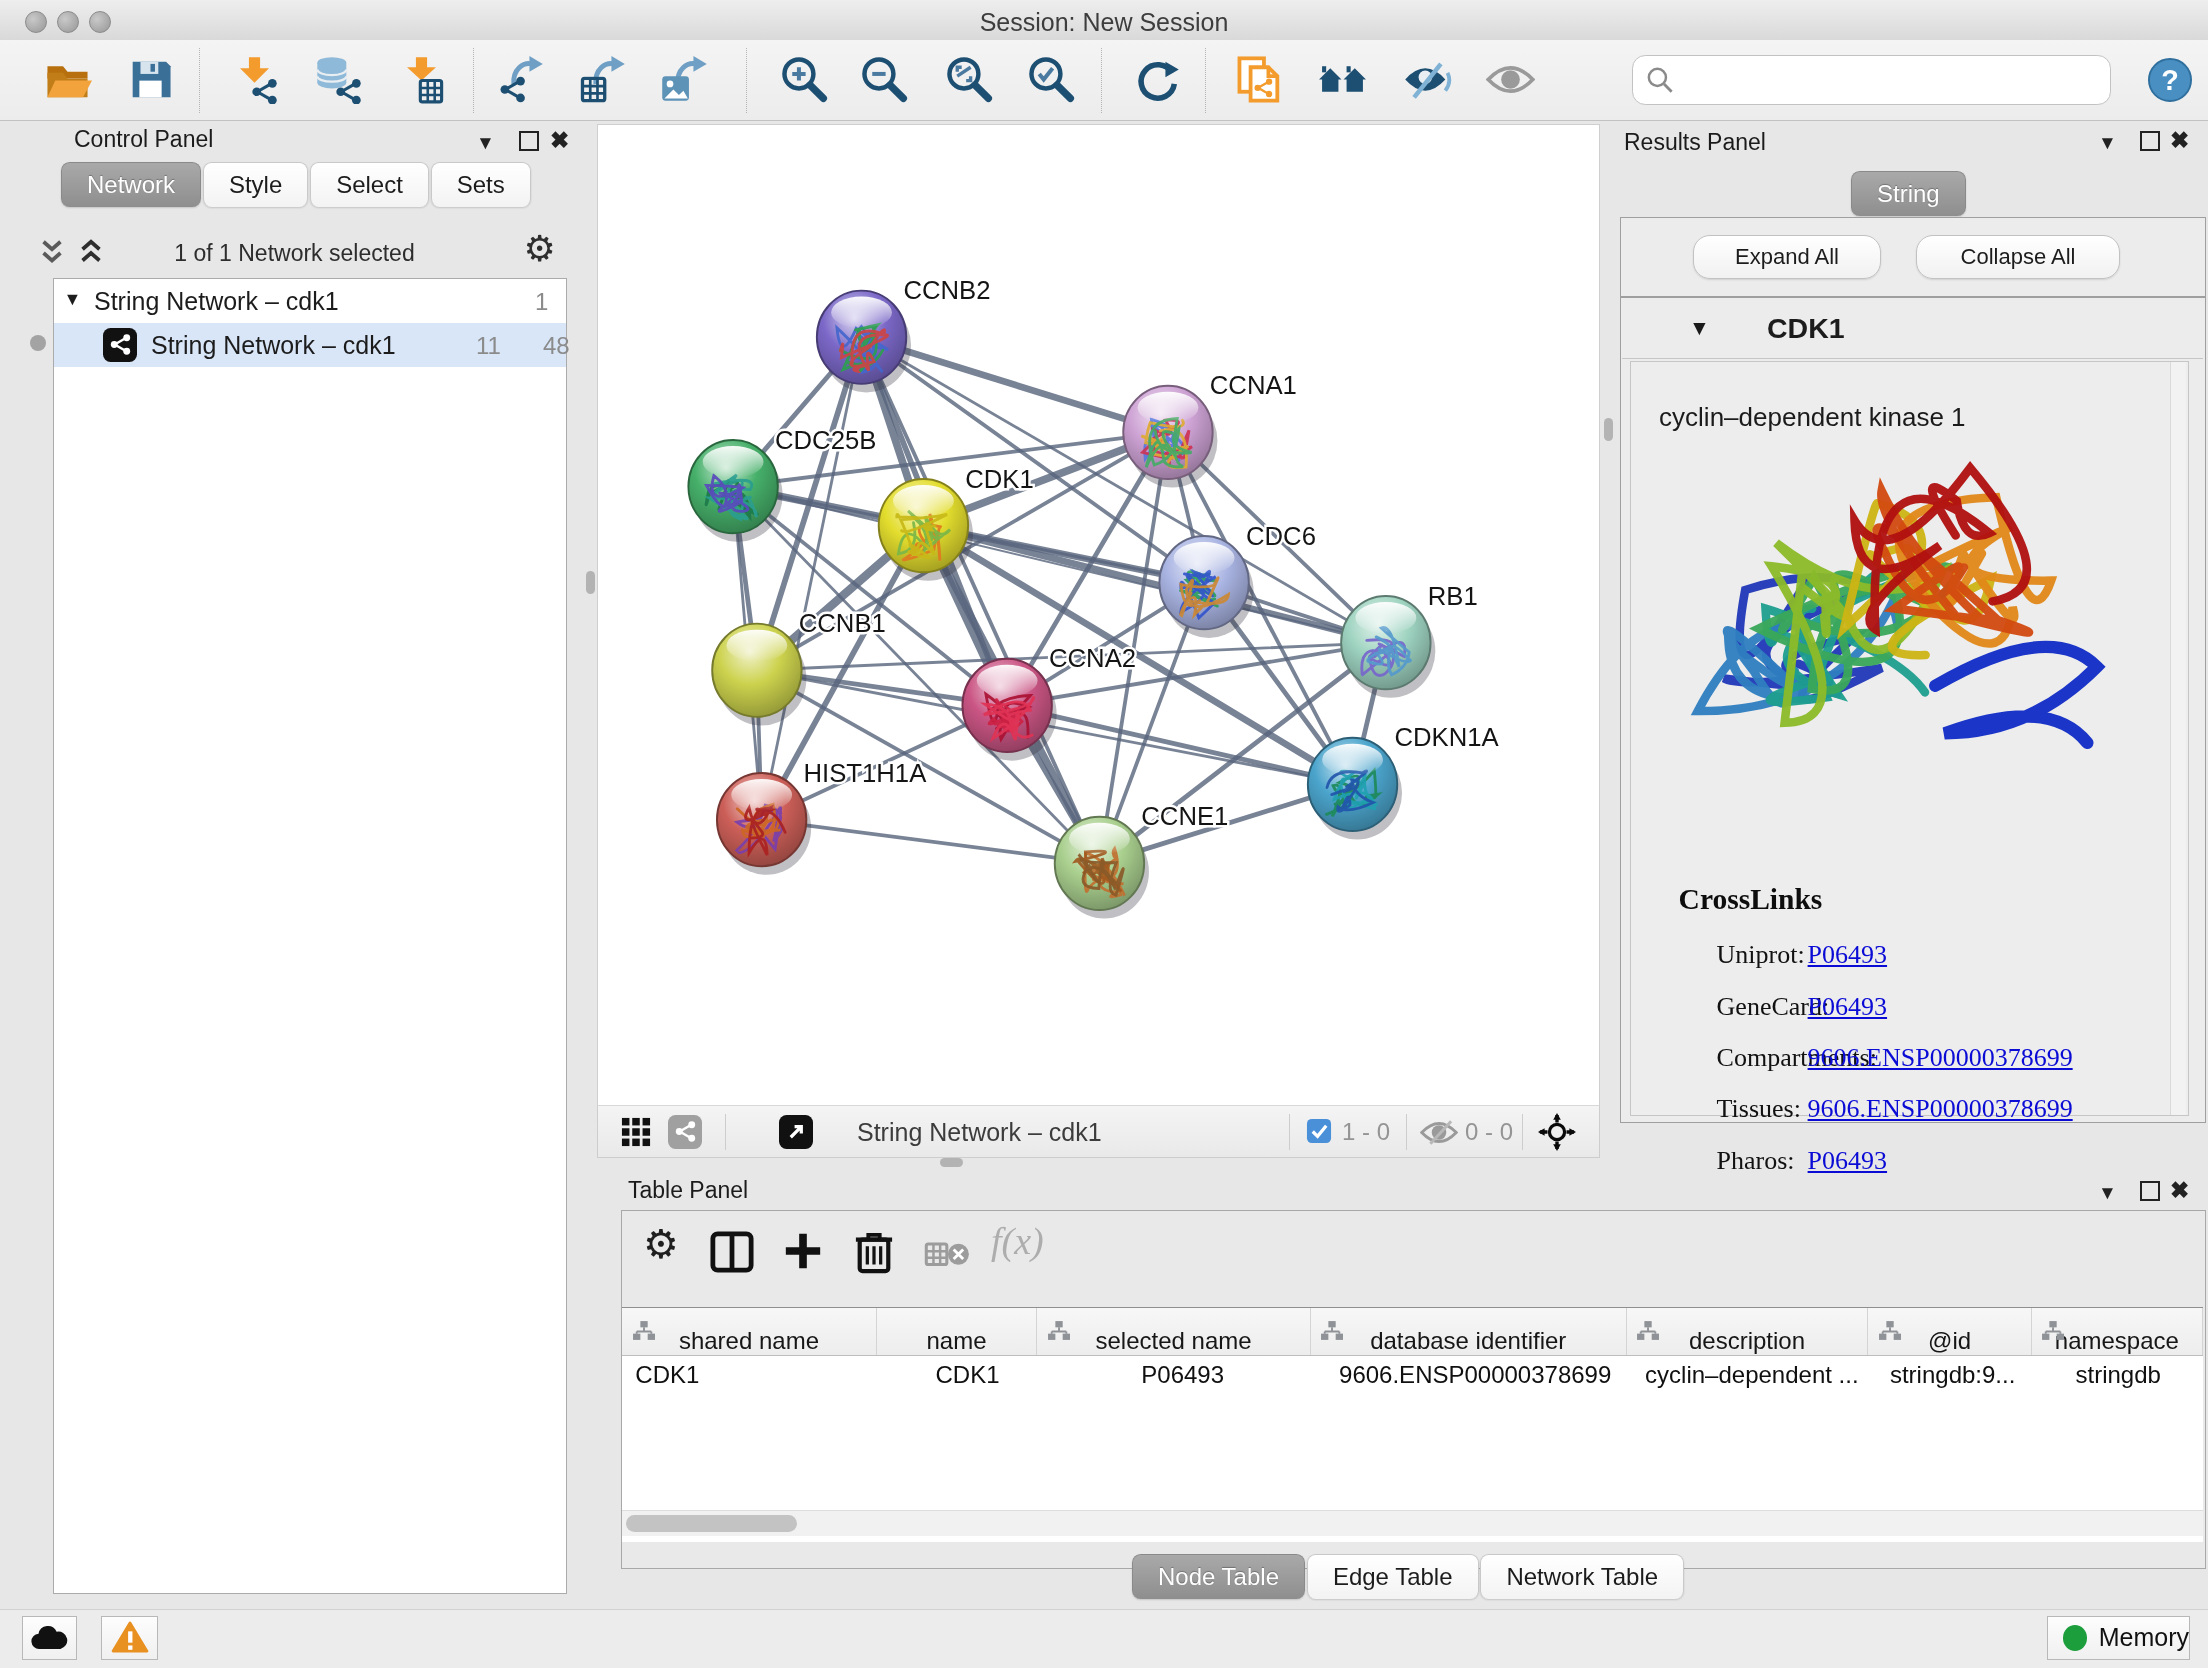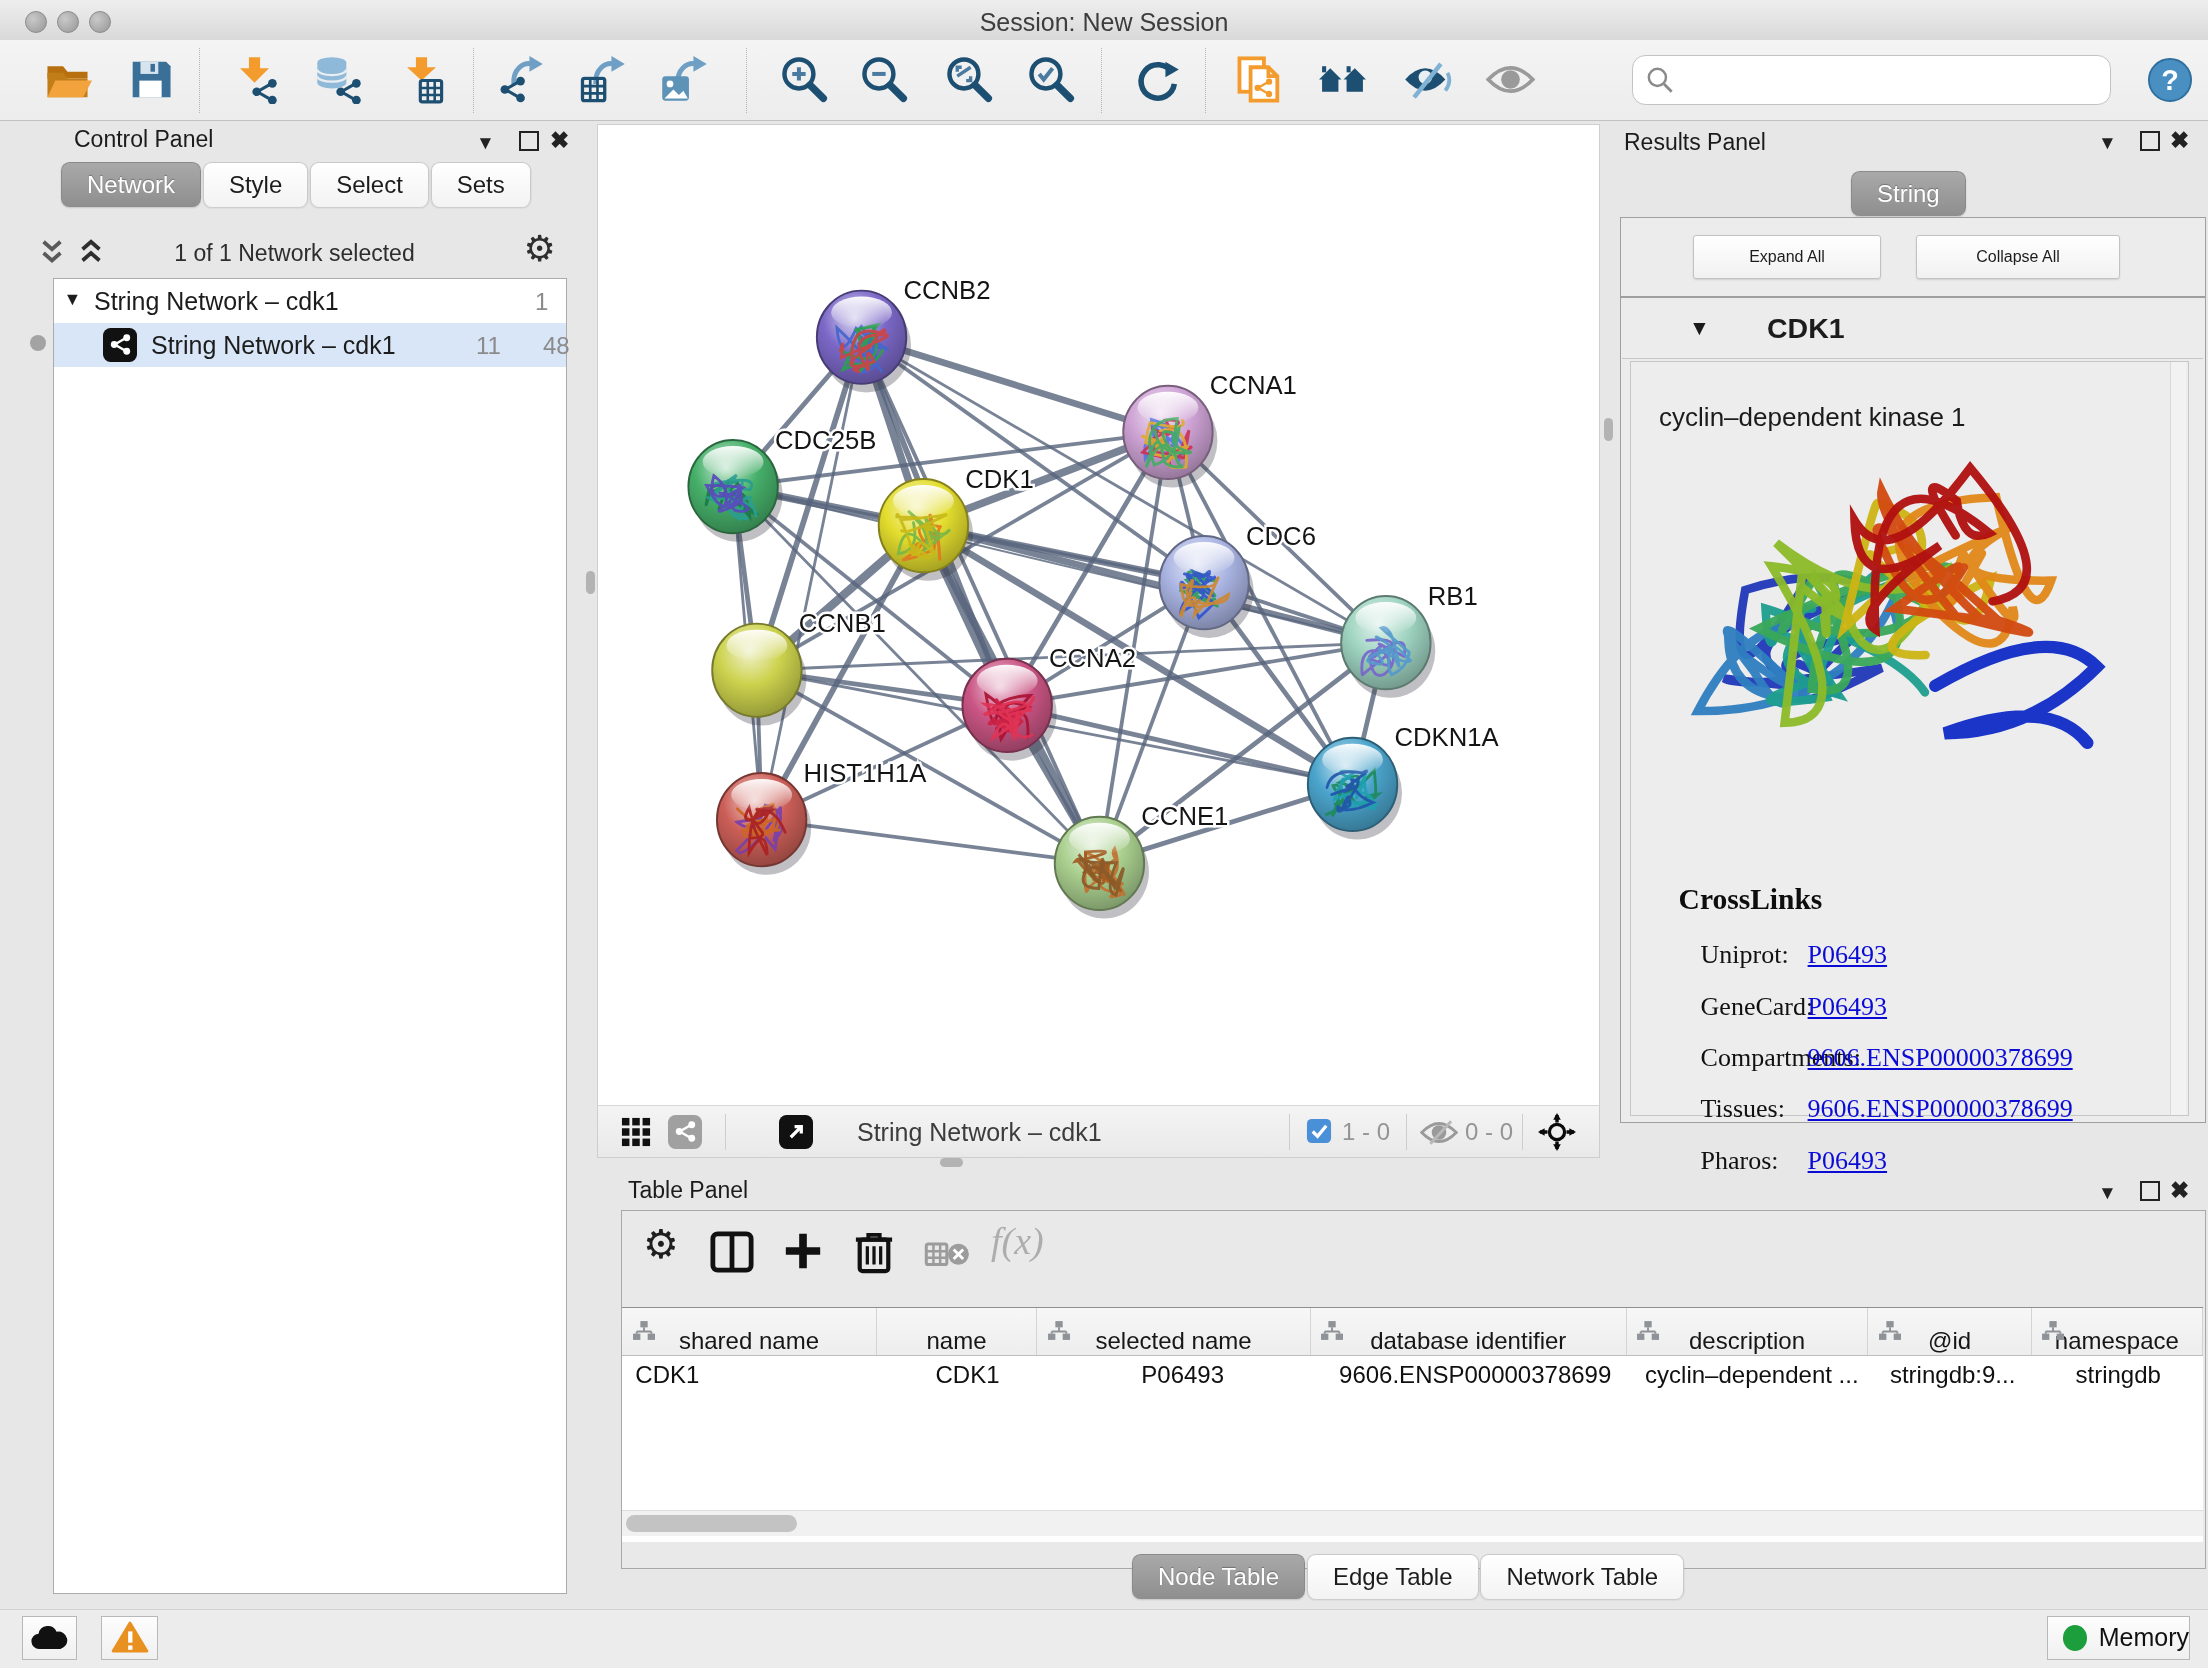--- a/index.html
+++ b/index.html
@@ -39,30 +39,30 @@
   #canvas{left:597px;top:124px;width:1001px;height:982px;background:#fff;border:1px solid #cfcfcf;}
   #canvas-status{left:597px;top:1105px;width:1001px;height:51px;background:linear-gradient(#f4f4f4,#e9e9e9);border:1px solid #cdcdcd;border-top:1px solid #d8d8d8;}
   .cs-sep{position:absolute;top:7.6px;height:36px;border-left:1px solid #cdcdcd;}
   #cs-title{position:absolute;left:259px;top:12.4px;font-size:25px;color:#3c3c3c;}
   .cs-count{position:absolute;top:12.4px;font-size:24px;color:#949494;}
   .grip{position:absolute;background:#b3b3b3;border-radius:5.7px;}
   
   #rp-title{left:1624px;top:129px;}
   #rp-tab{left:1851px;top:171px;}
   #rp-box1{left:1620px;top:217px;width:584px;height:78px;background:#ececec;}
-  .btn{position:absolute;top:17px;height:42px;border:1px solid #c2c2c2;border-radius:3px;background:linear-gradient(#ffffff,#f1f1f1);font-size:16px;text-align:center;line-height:42px;cursor:pointer;box-shadow:0 1px 1.9px rgba(0,0,0,.12);}
+  .btn{position:absolute;top:17px;height:42px;border:1px solid #c2c2c2;border-radius:17px;background:linear-gradient(#ffffff,#f1f1f1);font-size:22px;text-align:center;line-height:42px;cursor:pointer;box-shadow:0 1px 1.9px rgba(0,0,0,.12);}
   #rp-box2{left:1620px;top:297px;width:584px;height:824px;background:#ececec;}
   #rp-sec-header{position:absolute;left:1px;top:2.9px;width:581px;height:57px;border-bottom:1px solid #c6c6c6;}
   #rp-sec-arrow{position:absolute;left:67px;top:15px;font-size:21px;color:#1a1a1a;cursor:pointer;}
   #rp-gene{position:absolute;left:145px;top:11.4px;font-size:28.5px;font-weight:bold;}
   #rp-inner{position:absolute;left:8.6px;top:63px;width:557px;height:753px;background:#ededed;border:1px solid #c6c6c6;}
   #rp-desc{position:absolute;left:28.5px;top:40px;font-size:26px;color:#1b1b1b;}
   #rp-scroll{position:absolute;right:1.9px;top:0;width:15px;height:100%;background:#f2f2f2;border-left:1px solid #d9d9d9;}
   #crosslinks-title{position:absolute;left:48px;top:521px;font-family:"Liberation Serif",serif;font-size:29.5px;font-weight:bold;color:#0d0d0d;}
-  .xl-row{position:absolute;left:70px;font-family:"Liberation Serif",serif;font-size:26px;color:#111;}
+  .xl-row{position:absolute;left:86px;font-family:"Liberation Serif",serif;font-size:26px;color:#111;}
   .xl-link{position:absolute;left:177px;color:#0b0bd6;text-decoration:underline;cursor:pointer;font-family:"Liberation Serif",serif;font-size:26px;}
   
   #tp-title{left:628px;top:1177px;}
   #tp-box{left:621px;top:1210px;width:1583px;height:357px;background:#e9e9e9;border:1px solid #a8a8a8;}
   .tpi{position:absolute;top:19px;cursor:pointer;}
   #tp-table{position:absolute;left:0;top:96px;width:1581px;height:234px;background:#fff;border-top:1px solid #8f8f8f;}
   #tp-header{position:absolute;left:0;top:0;width:100%;height:47px;background:linear-gradient(#f7f7f7,#ededed);border-bottom:1px solid #bdbdbd;display:flex;}
   .th{position:relative;height:47px;border-right:1px solid #d4d4d4;display:flex;align-items:flex-end;justify-content:center;font-size:24px;color:#161616;cursor:pointer;}
   .th svg{position:absolute;left:9.5px;top:12.4px;}
   #tp-row{position:absolute;left:0;top:47px;width:100%;height:40px;display:flex;}

